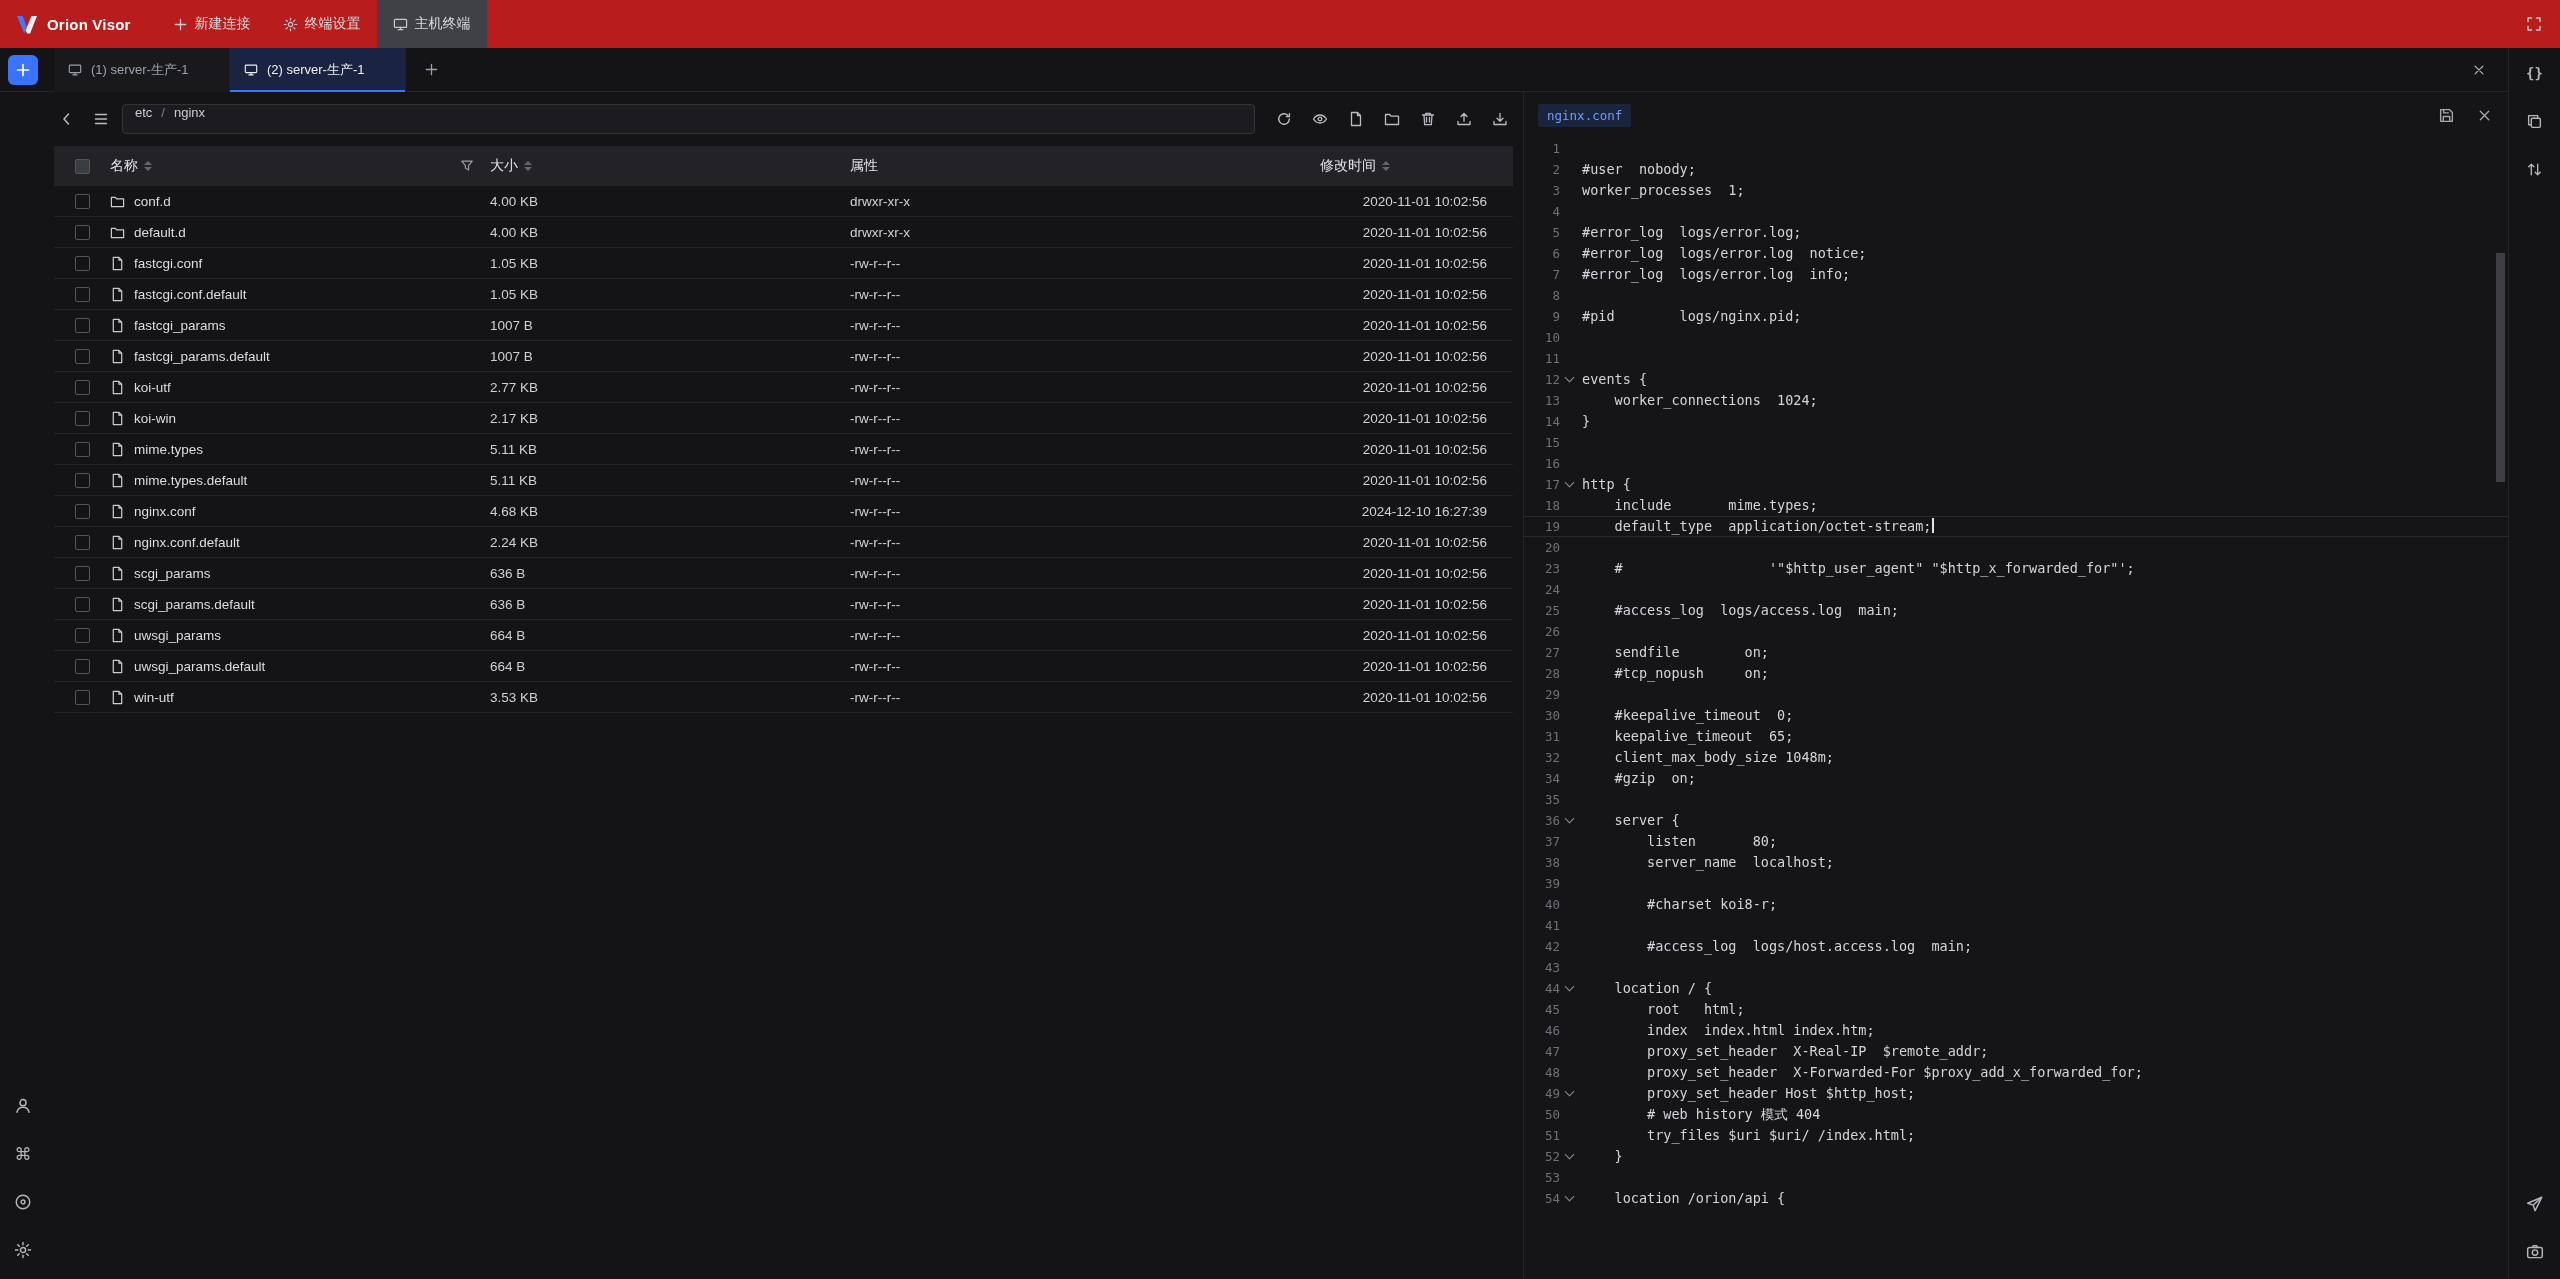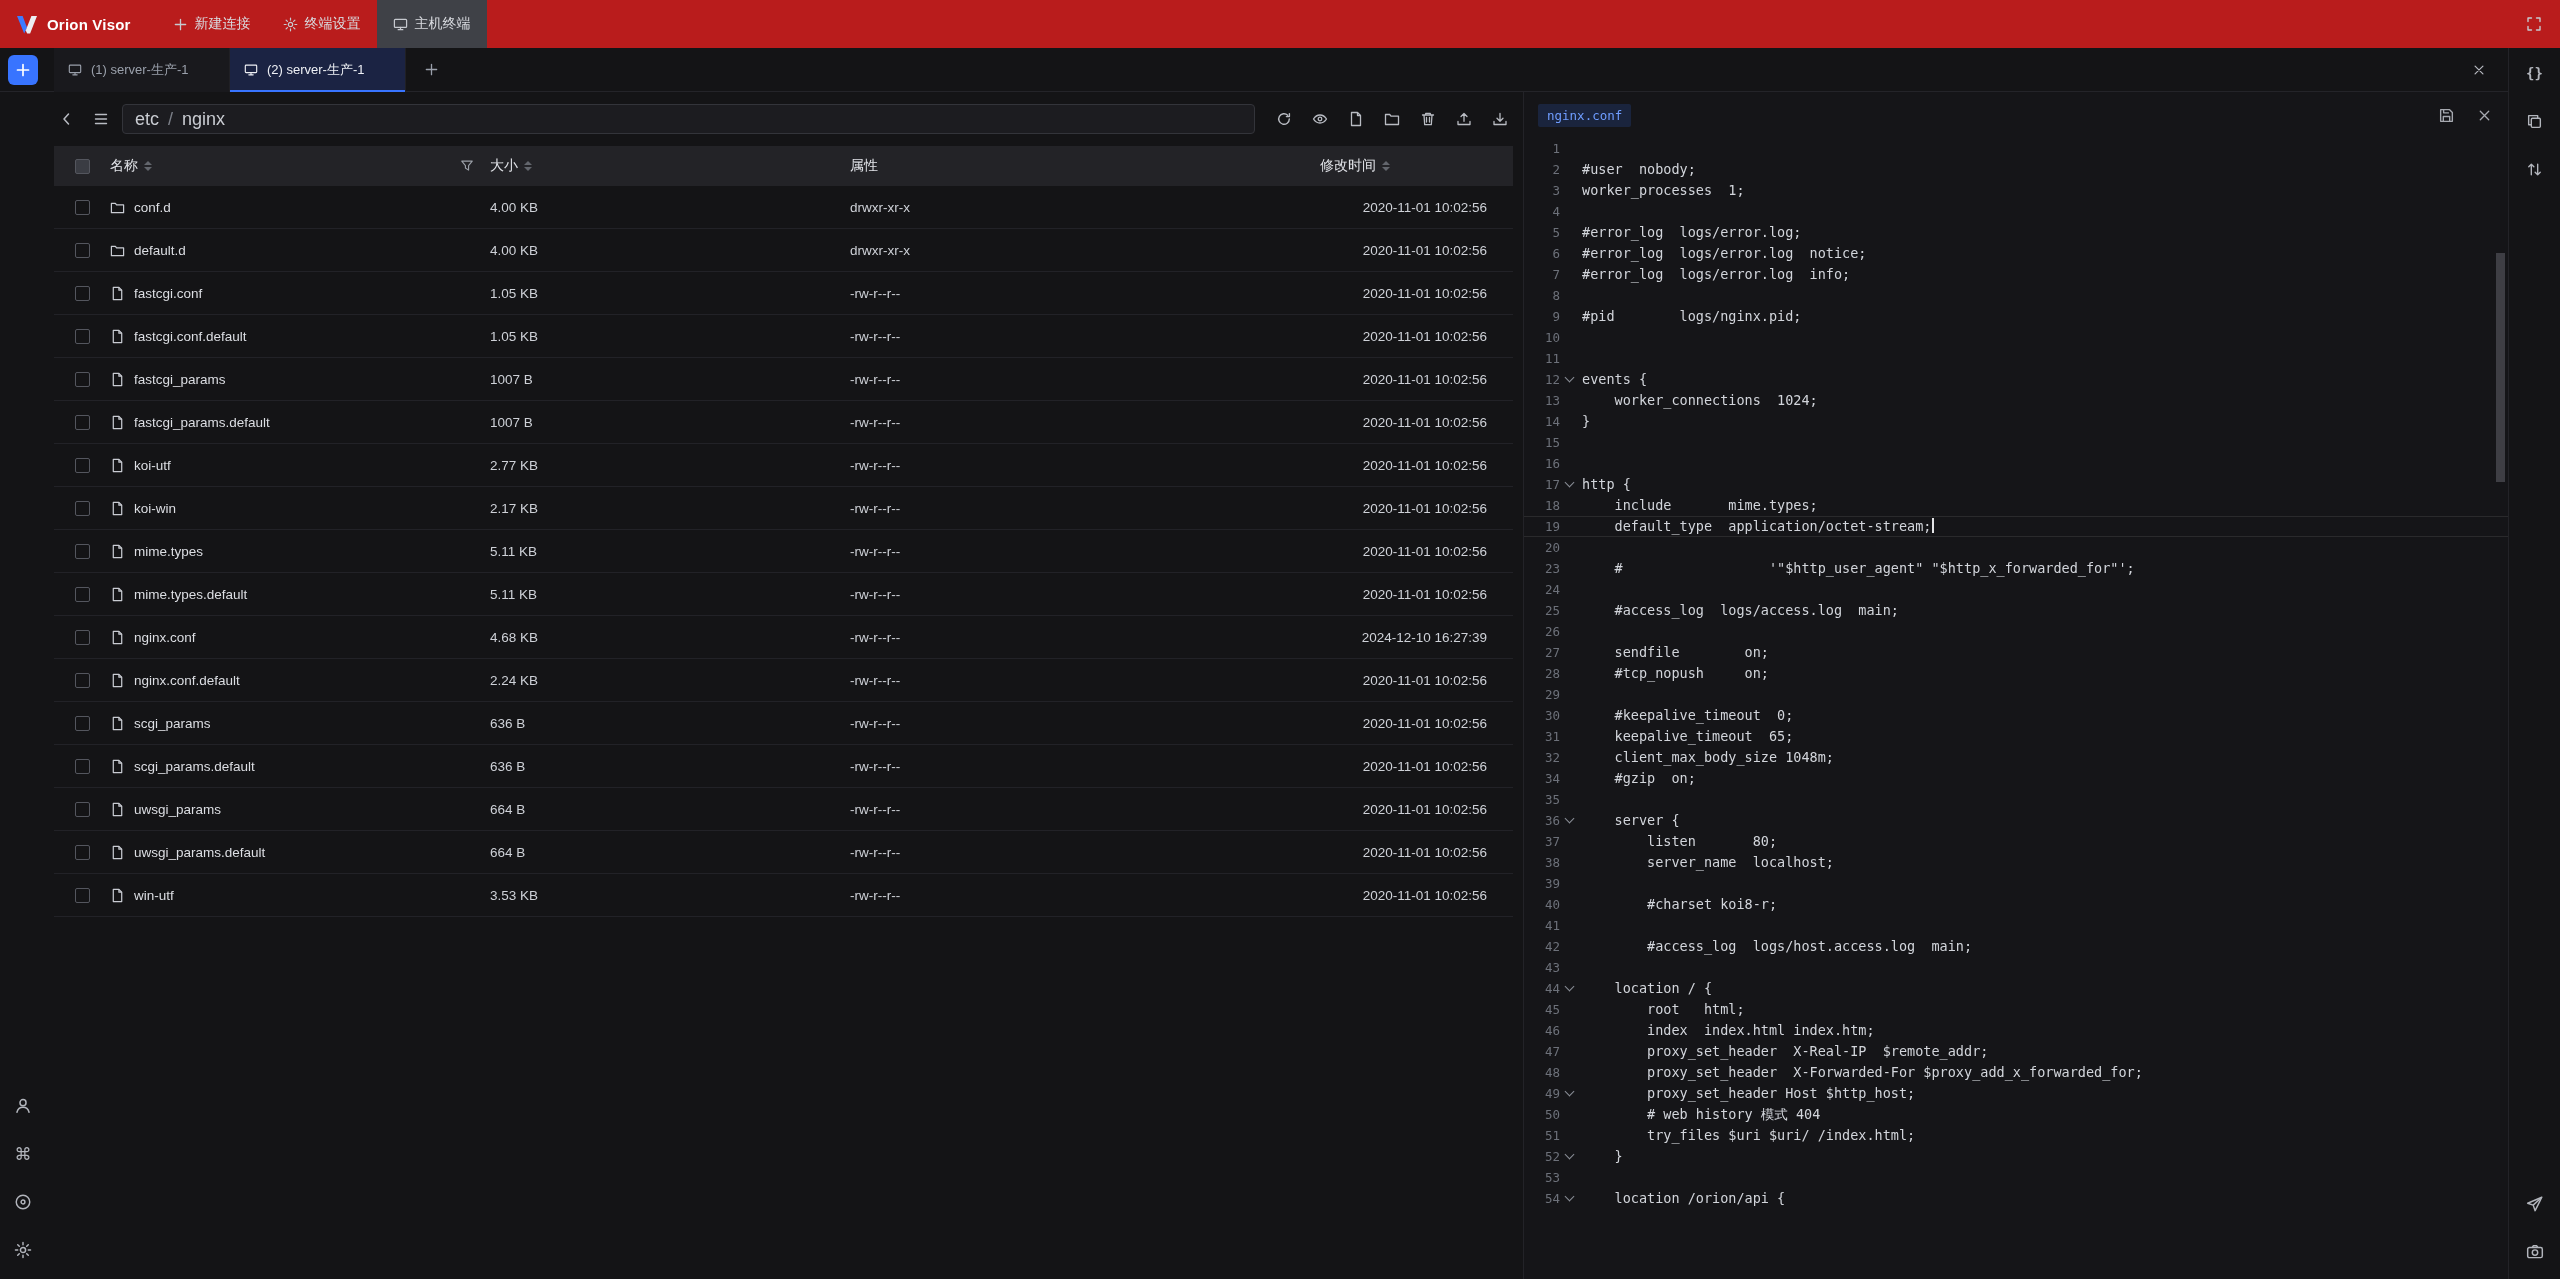--- a/index.html
+++ b/index.html
@@ -41,29 +41,29 @@
   .content { flex:1; min-height:0; display:flex; }
 
   
   .left-rail { width:46px; flex:none; display:flex; flex-direction:column; justify-content:flex-end; align-items:center; gap:26px; padding-bottom:18px; }
   .rail-btn { width:22px; height:22px; display:flex; align-items:center; justify-content:center; color:#b2b5bc; cursor:pointer; font-size:17px; line-height:1; }
 
   
   .file-panel { width:1478px; flex:none; border-right:1px solid #232328; padding:10px 10px 0 8px; display:flex; flex-direction:column; }
   .fm-toolbar { height:34px; display:flex; align-items:center; gap:8px; margin-bottom:10px; flex:none; }
   .tool-btn { width:26px; height:26px; display:flex; align-items:center; justify-content:center; color:#b9bcc3; border-radius:4px; cursor:pointer; flex:none; }
-  .breadcrumb { flex:1; height:30px; background:#1c1c20; border:1px solid #33343a; border-radius:4px; display:flex; align-items:center; padding:0 12px; gap:9px; font-size:18px; color:#c9ccd2; }
+  .breadcrumb { flex:1; height:30px; background:#1c1c20; border:1px solid #33343a; border-radius:4px; display:flex; padding:0 12px; gap:9px; font-size:13px; color:#c9ccd2; }
   .bc-seg { cursor:pointer; }
   .bc-sep { color:#7c8089; }
   .fm-right { display:flex; gap:10px; margin-left:8px; }
 
   .file-table { flex:1; overflow:hidden; font-size:13.5px; }
   .ft-head, .ft-row { display:grid; grid-template-columns:56px 380px 360px 470px 1fr; align-items:center; }
   .ft-head { height:40px; background:#232327; color:#e2e4e9; font-size:14px; }
-  .ft-row { height:43px; border-bottom:1px solid #222227; color:#ced1d7; cursor:pointer; }
+  .ft-row { height:31px; border-bottom:1px solid #222227; color:#ced1d7; cursor:pointer; }
   .cell-check { display:flex; justify-content:center; }
   .checkbox { width:15px; height:15px; border:1px solid #54565e; border-radius:2px; background:transparent; cursor:pointer; }
   .ft-head .checkbox { background:#3a3c43; }
   .hd-name { display:flex; align-items:center; }
   .hd-funnel { margin-left:auto; padding-right:16px; color:#9ba0a8; cursor:pointer; }
   .hd-flex { display:flex; align-items:center; }
   .hd-mtime { padding-right:34px; }
   .sort { display:inline-flex; flex-direction:column; gap:2px; margin-left:6px; cursor:pointer; }
   .sort i { display:block; width:0; height:0; border-left:4px solid transparent; border-right:4px solid transparent; }
   .sort .up { border-bottom:4px solid #63666d; }

